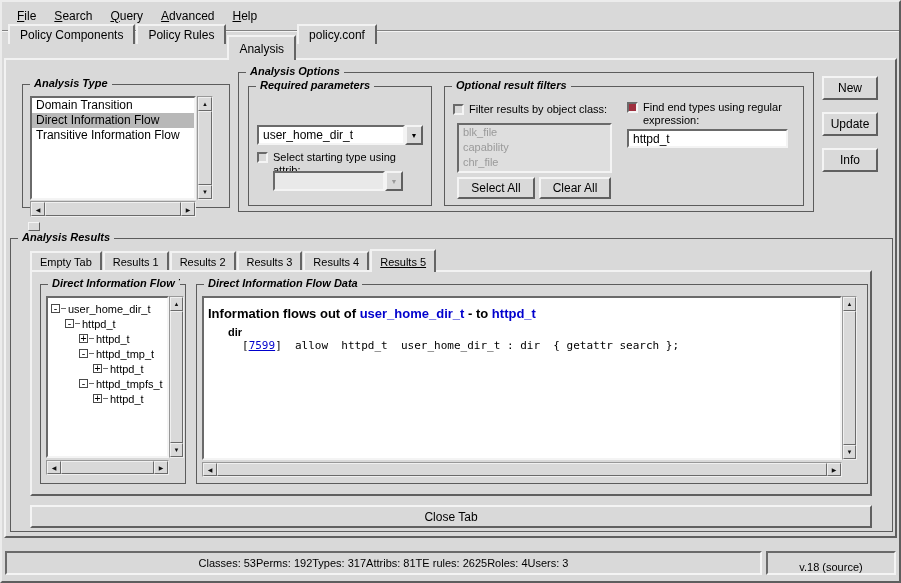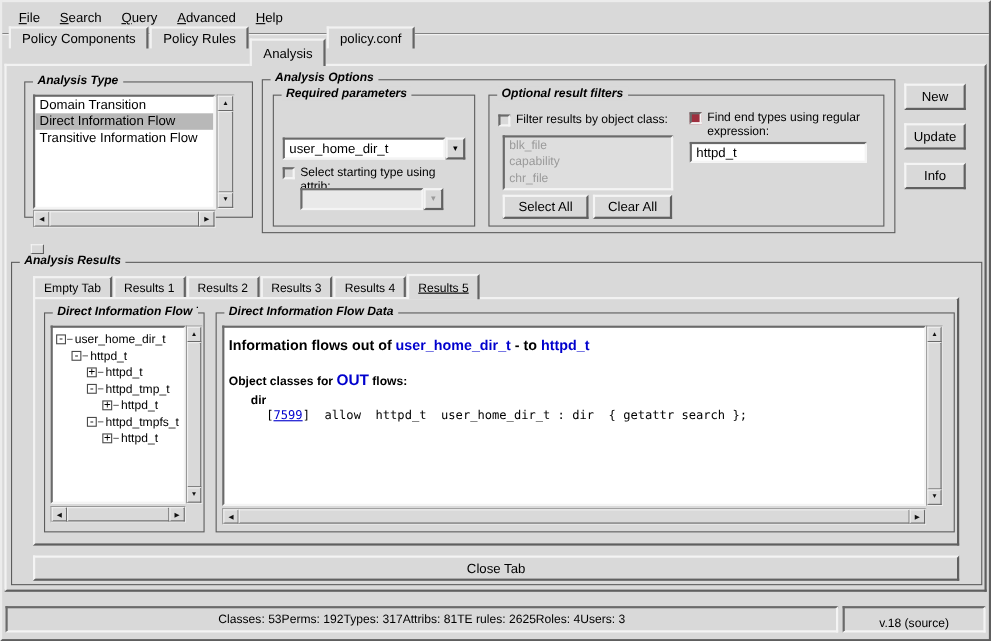--- a/index.html
+++ b/index.html
@@ -134,21 +134,21 @@
     <div class="mtab selected">
         <span>Analysis</span>
       </div>
     <div class="mtab">
         <span>policy.conf</span>
       </div>
   </div>
 
   <div class="main-frame">
 
-    <div class="gb" style="left:16px; top:14px; width:208px; height:124px;">
+    <div class="gb" style="left:16px; top:24px; width:208px; height:124px;">
       <span class="gb-title">Analysis Type</span>
       <div class="listbox sunken" style="left:7px; top:11px; width:166px; height:104px;">
         <div class="lb-item">Domain Transition</div>
         <div class="lb-item selected">Direct Information Flow</div>
         <div class="lb-item">Transitive Information Flow</div>
       </div>
       <div class="sb sb-v" style="left:174px; top:11px; width:16px; height:104px;">
         <div class="arrow">▲</div>
         <div class="thumb"></div>
         <div class="arrow">▼</div>
@@ -291,21 +291,20 @@
             <div class="arrow">◀</div>
             <div class="thumb"></div>
             <div class="arrow">▶</div>
           </div>
         </div>
 
         <div class="gb" style="left:164px; top:12px; width:672px; height:200px;">
           <span class="gb-title">Direct Information Flow Data</span>
           <div class="data-area" style="left:5px; top:11px; width:640px; height:164px;">
             <div class="data-h1"><span>Information flows out of </span><span class="blue">user_home_dir_t</span><span> - to </span><span class="blue">httpd_t</span></div>
-            <div class="data-l2"><span>Object classes for </span><span class="blue out">OUT</span><span> flows:</span></div>
             <div class="data-dir">dir</div>
             <div class="data-rule"><span>[</span><span class="rule-num">7599</span><span>]</span><span>  allow  httpd_t  user_home_dir_t : dir  { getattr search };</span></div>
           </div>
           <div class="sb sb-v" style="left:645px; top:11px; width:15px; height:164px;">
             <div class="arrow">▲</div>
             <div class="thumb"></div>
             <div class="arrow">▼</div>
           </div>
           <div class="sb sb-h" style="left:5px; top:177px; width:640px; height:15px;">
             <div class="arrow">◀</div>

